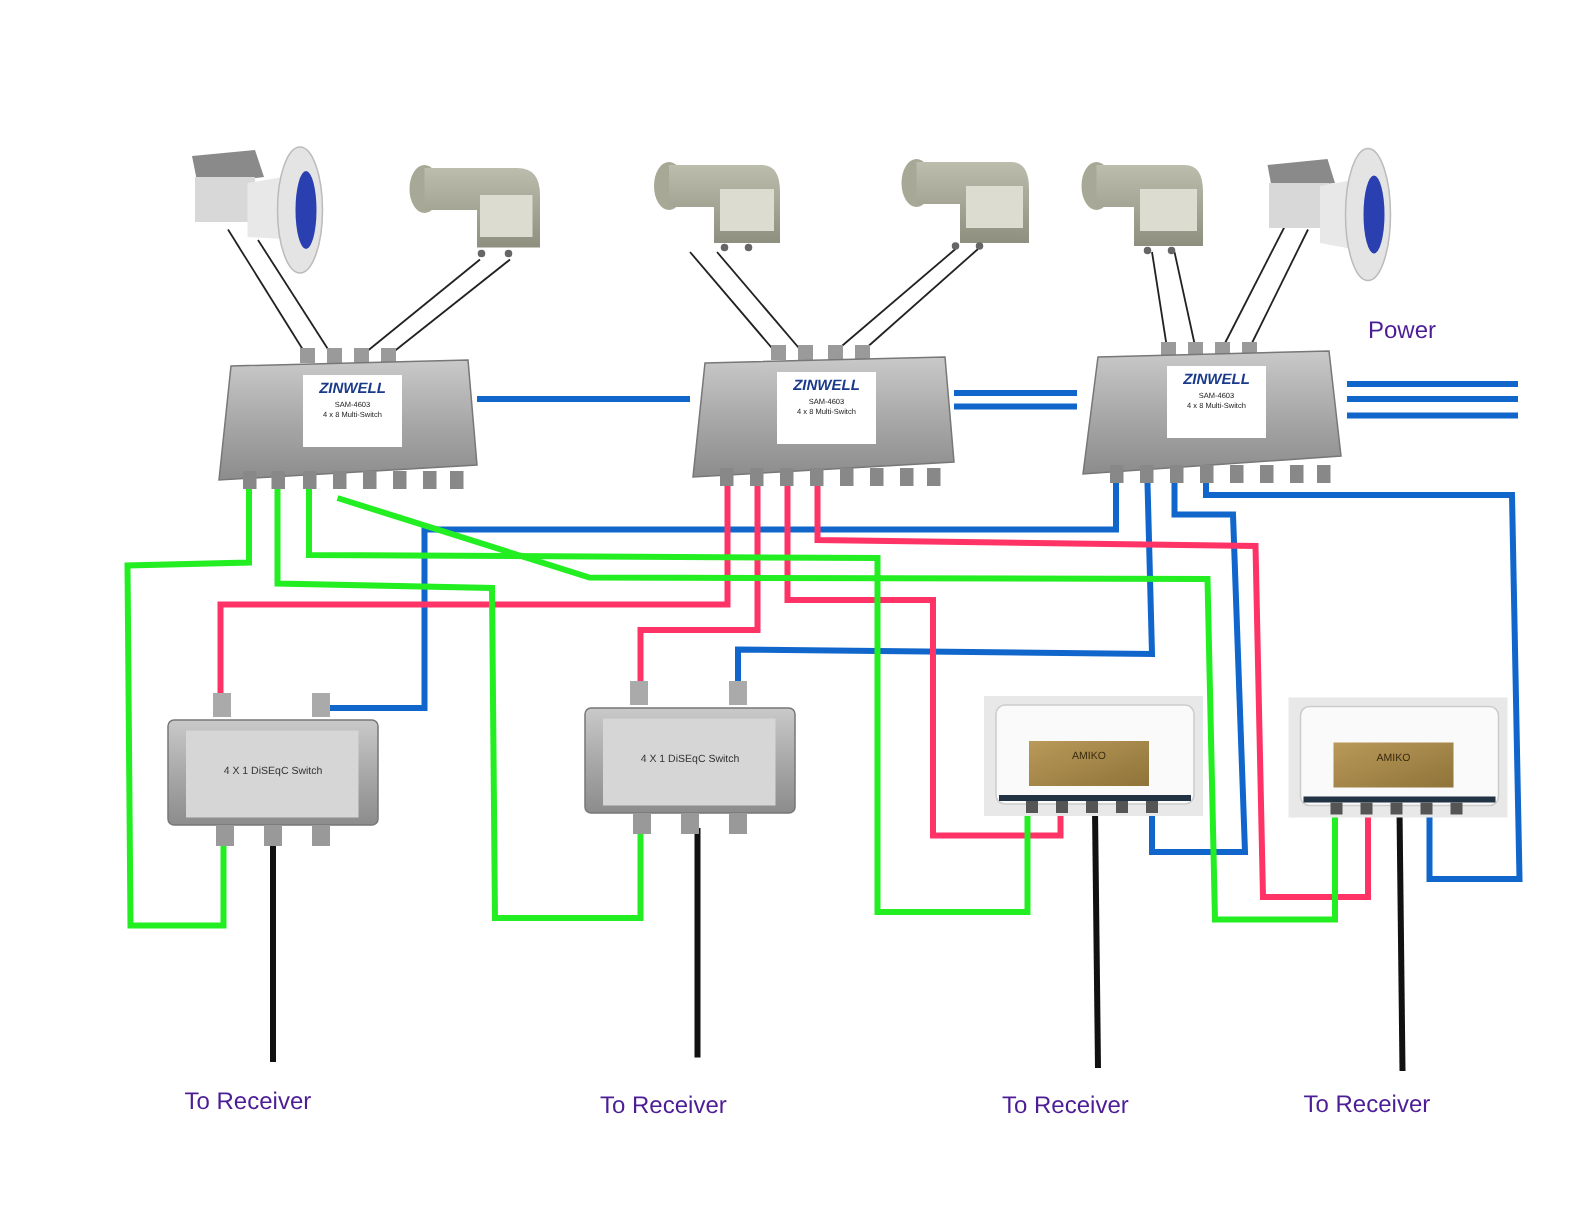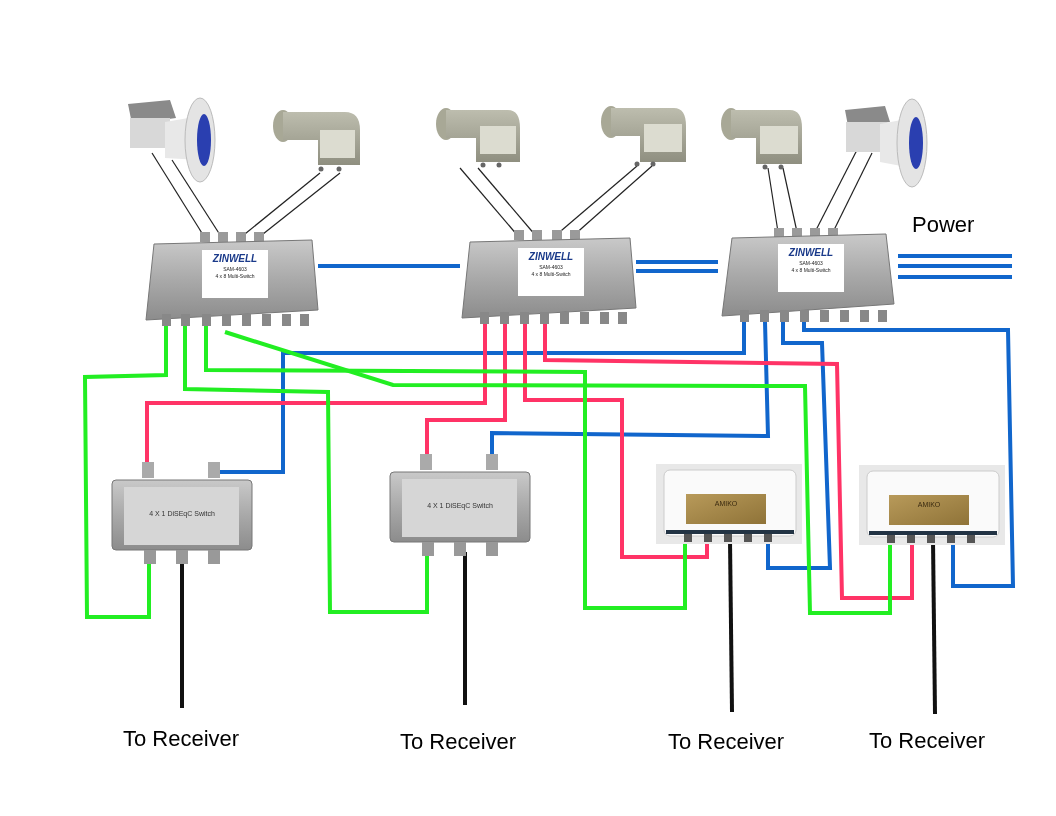--- a/index.html
+++ b/index.html
@@ -1,18 +1,18 @@
 <!DOCTYPE html>
 <html><head>
 <meta charset="utf-8">
 <style>
   html,body{margin:0;padding:0;background:#fff;}
   body{width:1056px;height:816px;position:relative;overflow:hidden;font-family:"Liberation Sans",sans-serif;}
   svg{position:absolute;left:0;top:0;}
-  .lbl{position:absolute;font-size:22px;color:#000000;font-family:"Liberation Sans",sans-serif;}
+  .lbl{position:absolute;font-size:16px;color:#4c1d95;font-family:"Liberation Sans",sans-serif;}
 </style>
 </head>
 <body>
 
 <svg width="1056" height="816" viewBox="0 0 1056 816">
   <defs>
     <linearGradient id="metal" x1="0" y1="0" x2="0" y2="1">
       <stop offset="0" stop-color="#c9c9c9"></stop>
       <stop offset="0.5" stop-color="#a9a9a9"></stop>
       <stop offset="1" stop-color="#8c8c8c"></stop>

